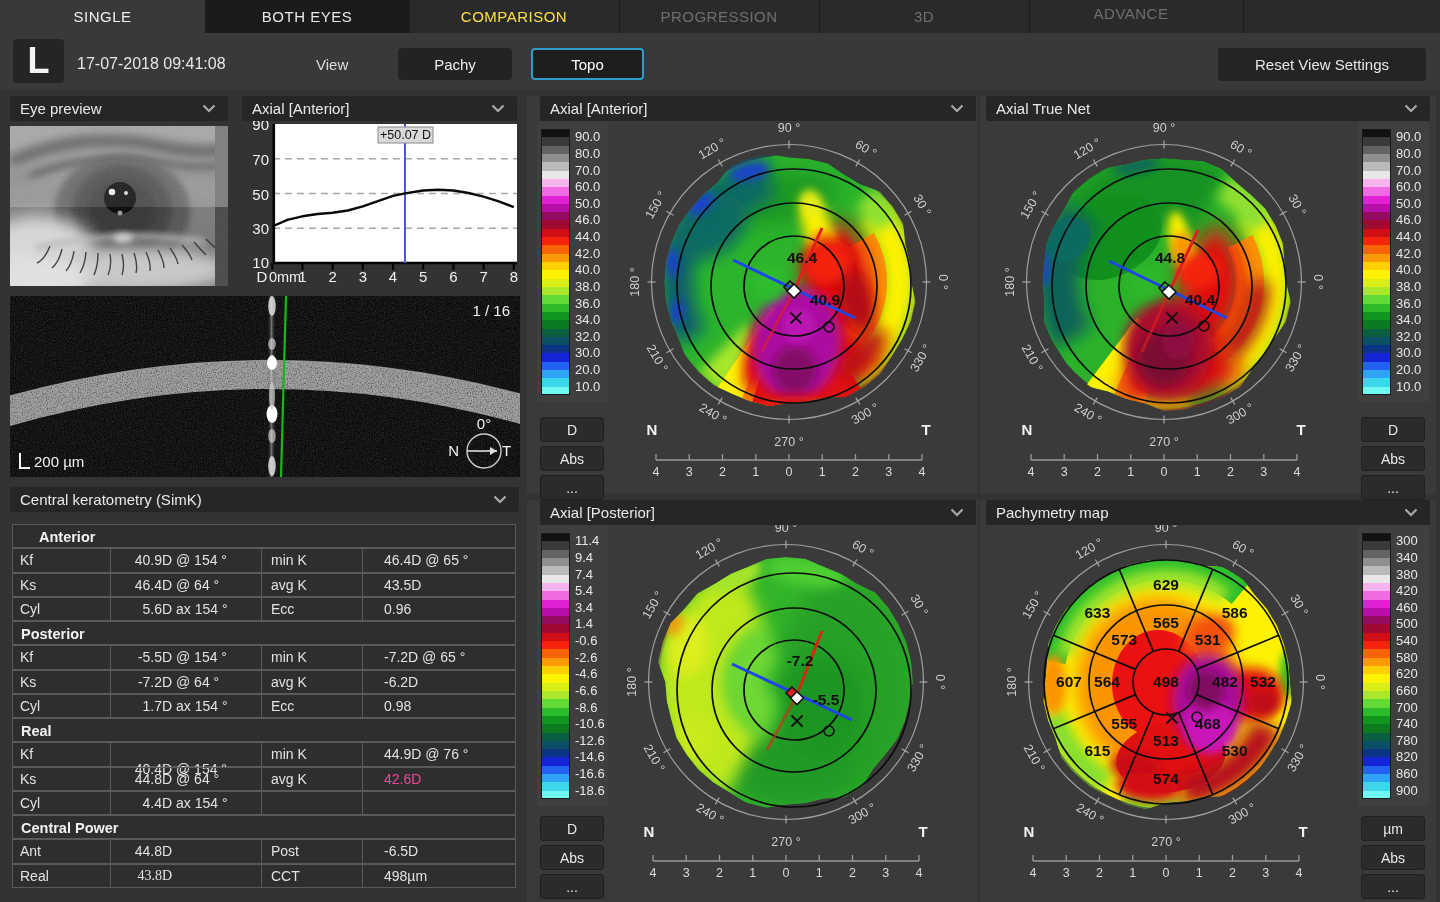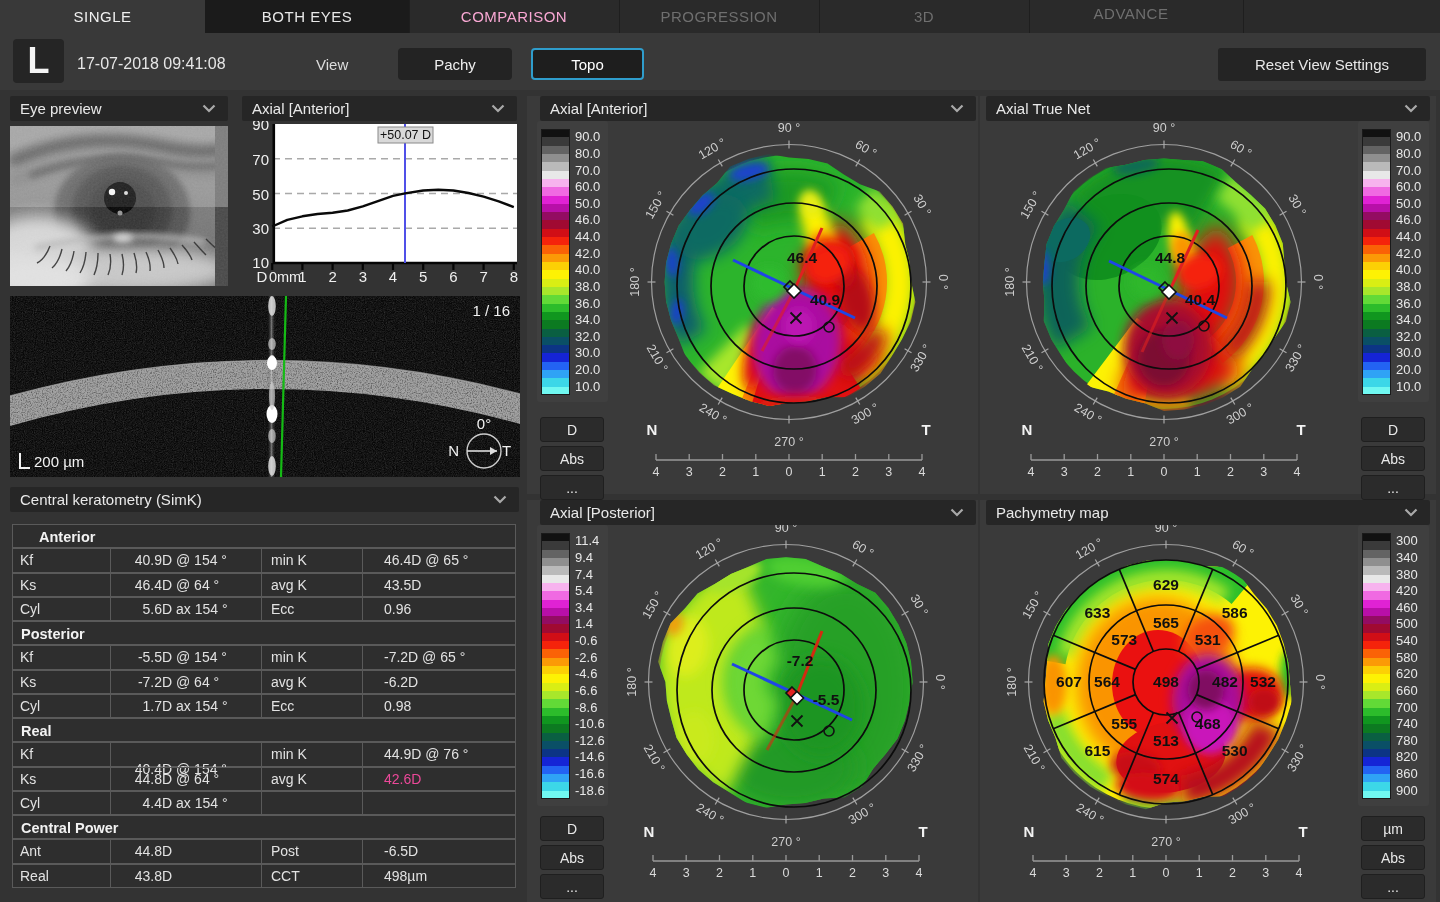--- a/index.html
+++ b/index.html
@@ -1,16 +1,16 @@
 <!DOCTYPE html>
 <html><head><meta charset="utf-8"><style>html,body{margin:0;padding:0;}body{width:1440px;height:902px;background:#333333;font-family:"Liberation Sans",sans-serif;overflow:hidden;position:relative;}div{box-sizing:border-box;}</style></head><body>
 <div style="position:absolute;left:0;top:0;width:1440px;height:33px;background:#2a2a2a;"></div>
 <div style="position:absolute;left:0;top:0;width:205px;height:33px;background:#393939;color:#f0f0f0;font-size:15px;letter-spacing:0.5px;display:flex;align-items:center;justify-content:center;">SINGLE</div>
 <div style="position:absolute;left:205px;top:0;width:204px;height:33px;background:#1b1b1b;color:#e8e8e8;font-size:15px;letter-spacing:0.5px;display:flex;align-items:center;justify-content:center;">BOTH EYES</div>
-<div style="position:absolute;left:414px;top:0;width:200px;height:33px;color:#f9a8d4;font-size:15px;letter-spacing:0.5px;display:flex;align-items:center;justify-content:center;">COMPARISON</div>
+<div style="position:absolute;left:414px;top:0;width:200px;height:33px;color:#fde047;font-size:15px;letter-spacing:0.5px;display:flex;align-items:center;justify-content:center;">COMPARISON</div>
 <div style="position:absolute;left:619px;top:0;width:200px;height:33px;color:#6f6f6f;font-size:15px;letter-spacing:0.5px;display:flex;align-items:center;justify-content:center;">PROGRESSION</div>
 <div style="position:absolute;left:824px;top:0;width:200px;height:33px;color:#6f6f6f;font-size:15px;letter-spacing:0.5px;display:flex;align-items:center;justify-content:center;">3D</div>
 <div style="position:absolute;left:1031px;top:0;width:200px;height:27px;color:#6f6f6f;font-size:15px;letter-spacing:0.5px;display:flex;align-items:center;justify-content:center;">ADVANCE</div>
 <div style="position:absolute;left:409px;top:0;width:1px;height:33px;background:#1e1e1e;"></div>
 <div style="position:absolute;left:619px;top:0;width:1px;height:33px;background:#1e1e1e;"></div>
 <div style="position:absolute;left:819px;top:0;width:1px;height:33px;background:#1e1e1e;"></div>
 <div style="position:absolute;left:1029px;top:0;width:1px;height:33px;background:#1e1e1e;"></div>
 <div style="position:absolute;left:1243px;top:0;width:1px;height:33px;background:#1e1e1e;"></div>
 <div style="position:absolute;left:0;top:33px;width:1440px;height:57px;background:#393939;"></div>
 <div style="position:absolute;left:13px;top:39px;width:51px;height:44px;background:#252525;border-radius:4px;color:#f5f5f5;font-size:36px;font-weight:bold;display:flex;align-items:center;justify-content:center;">L</div>
@@ -267,21 +267,21 @@
 <div style="position:absolute;left:362px;top:839px;width:1px;height:25px;background:#5a5a5a;"></div>
 <div style="left:20px;top:839px;height:25px;line-height:25px;position:absolute;font-size:14px;color:#e2e2e2;">Ant</div>
 <div style="left:120px;top:839px;height:25px;line-height:25px;position:absolute;font-size:14px;color:#e2e2e2;"><span style="display:inline-block;width:42px;text-align:right;">44.8</span><span>D</span></div>
 <div style="left:271px;top:839px;height:25px;line-height:25px;position:absolute;font-size:14px;color:#e2e2e2;">Post</div>
 <div style="left:384px;top:839px;height:25px;line-height:25px;position:absolute;font-size:14px;color:#e2e2e2;">-6.5D</div>
 <div style="position:absolute;left:12px;top:864px;width:504px;height:24px;border:1px solid #5a5a5a;"></div>
 <div style="position:absolute;left:110px;top:864px;width:1px;height:24px;background:#5a5a5a;"></div>
 <div style="position:absolute;left:261px;top:864px;width:1px;height:24px;background:#5a5a5a;"></div>
 <div style="position:absolute;left:362px;top:864px;width:1px;height:24px;background:#5a5a5a;"></div>
 <div style="left:20px;top:864px;height:24px;line-height:24px;position:absolute;font-size:14px;color:#e2e2e2;">Real</div>
-<div style="left:120px;top:864px;height:24px;line-height:24px;position:absolute;font-size:14px;color:#e2e2e2;"><span style="display:inline-block;width:42px;text-align:right;">43.8</span><span>D</span></div>
+<div style="left:120px;top:864px;height:24px;line-height:24px;position:absolute;font-size:14px;color:#e2e2e2;font-family:Liberation Serif, serif;"><span style="display:inline-block;width:42px;text-align:right;">43.8</span><span>D</span></div>
 <div style="left:271px;top:864px;height:24px;line-height:24px;position:absolute;font-size:14px;color:#e2e2e2;">CCT</div>
 <div style="left:384px;top:864px;height:24px;line-height:24px;position:absolute;font-size:14px;color:#e2e2e2;">498µm</div>
 <div style="position:absolute;left:537px;top:121px;width:71px;height:281px;background:#3f3f3f;border-radius:3px;"></div>
 <div style="position:absolute;left:541px;top:129.00px;width:29px;height:8.81px;background:#111111;"></div>
 <div style="position:absolute;left:541px;top:137.31px;width:29px;height:8.81px;background:#3a3a3a;"></div>
 <div style="position:absolute;left:541px;top:145.62px;width:29px;height:8.81px;background:#636363;"></div>
 <div style="position:absolute;left:541px;top:153.94px;width:29px;height:8.81px;background:#8f8f8f;"></div>
 <div style="position:absolute;left:541px;top:162.25px;width:29px;height:8.81px;background:#bababa;"></div>
 <div style="position:absolute;left:541px;top:170.56px;width:29px;height:8.81px;background:#e8e8e8;"></div>
 <div style="position:absolute;left:541px;top:178.88px;width:29px;height:8.81px;background:#f7b3ee;"></div>

